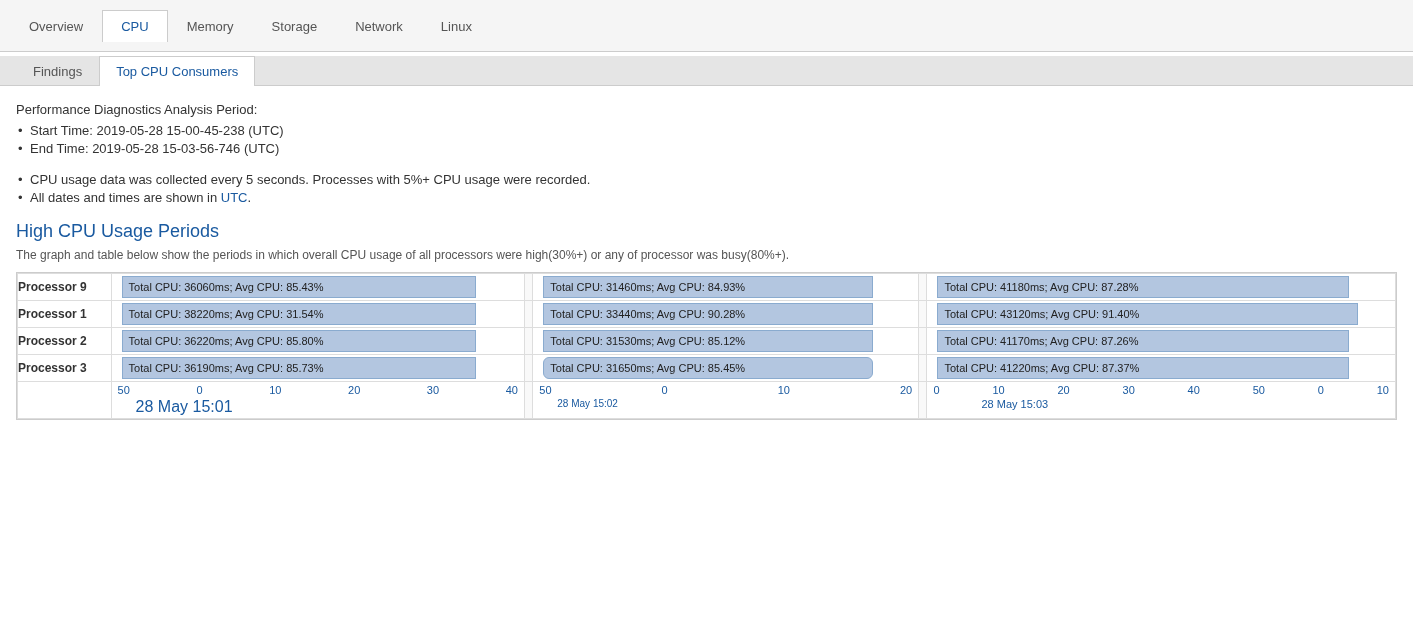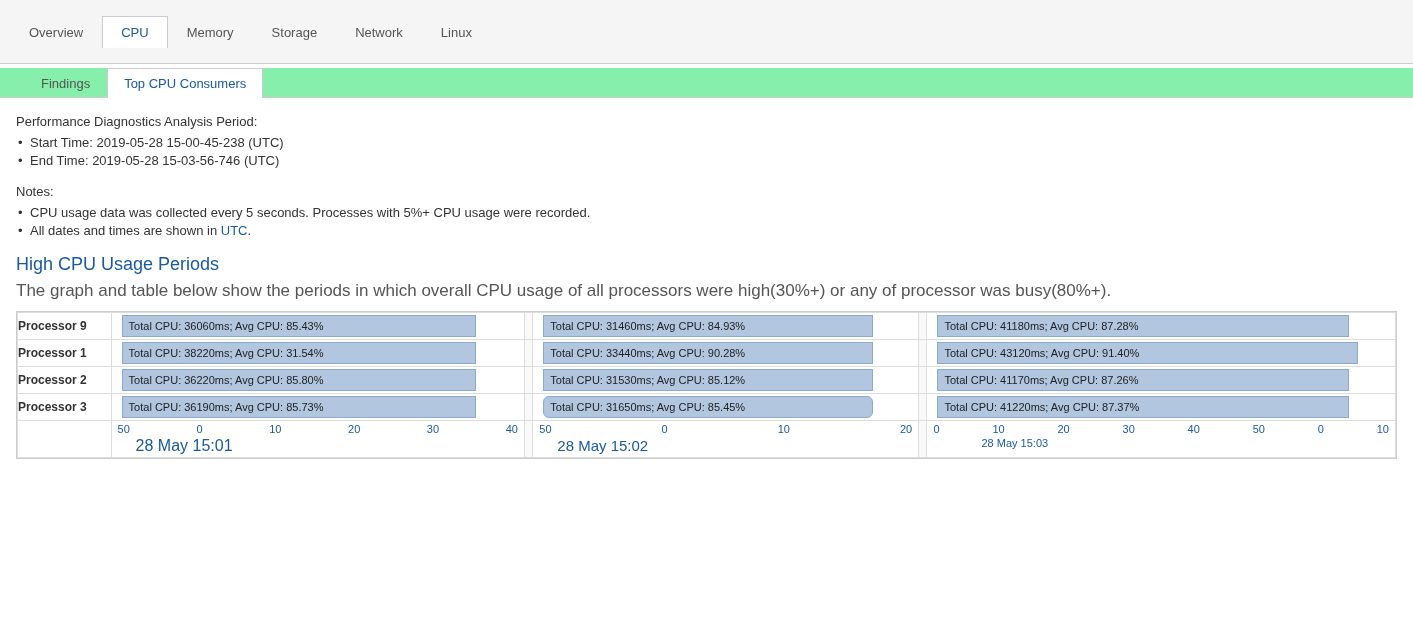--- a/index.html
+++ b/index.html
@@ -1,38 +1,38 @@
 <!DOCTYPE html>
 <html><head>
   <meta charset="utf-8">
   <style>
     * { box-sizing: border-box; margin: 0; padding: 0; }
     body { font-family: 'Segoe UI', Arial, sans-serif; font-size: 13px; color: #333; background: #fff; }
 
     
-    .top-tabs { display: flex; border-bottom: 1px solid #ccc; padding: 16px 10px; background: #f5f5f5; }
+    .top-tabs { display: flex; border-bottom: 1px solid #ccc; padding: 10px 10px; background: #f5f5f5; }
     .top-tab {
       padding: 8px 18px;
       cursor: pointer;
       color: #555;
       border: 1px solid transparent;
       border-bottom: none;
       margin-bottom: -1px;
       background: transparent;
       font-size: 13px;
     }
     .top-tab.active {
       background: #fff;
       border-color: #ccc;
       color: #1a5aa0;
       font-weight: 500;
     }
 
     
-    .sub-tabs { display: flex; border-bottom: 1px solid #ccc; padding: 0 24px; background: #86efac; margin-top: 4px; text-align: center; }
+    .sub-tabs { display: flex; border-bottom: 1px solid #ccc; padding: 0 16px; background: #e5e5e5; margin-top: 4px; text-align: center; }
     .sub-tab {
       padding: 7px 16px;
       cursor: pointer;
       color: #555;
       border: 1px solid transparent;
       border-bottom: none;
       margin-bottom: -1px;
       background: transparent;
       font-size: 13px;
     }
@@ -47,21 +47,21 @@
 
     .info-section { margin-bottom: 16px; }
     .info-section .label { font-size: 13px; color: #333; margin-bottom: 6px; }
     .info-section ul { list-style: none; padding-left: 14px; }
     .info-section ul li { font-size: 13px; color: #333; margin-bottom: 3px; position: relative; }
     .info-section ul li::before { content: '•'; position: absolute; left: -12px; }
 
     .link-blue { color: #1a5aa0; }
 
     .section-title { font-size: 18px; color: #1a5aa0; font-weight: 400; margin: 14px 0 6px 0; }
-    .section-desc { font-size: 17px; color: #555; margin-bottom: 10px; }
+    .section-desc { font-size: 12px; color: #555; margin-bottom: 10px; }
 
     
     .cpu-chart-wrapper { border: 1px solid #ccc; overflow: hidden; }
     .cpu-grid-table { width: 100%; border-collapse: collapse; }
     .cpu-grid-table td { border: 1px solid #ddd; padding: 0; vertical-align: middle; }
     .proc-label-cell { width: 90px; padding: 4px 8px; font-size: 12px; font-weight: 600; color: #333; white-space: nowrap; border-right: 1px solid #ccc; background: #fff; }
     .chart-cell { padding: 4px 2px; background: #fff; position: relative; }
 
     .bar-container { position: relative; height: 26px; margin-left: 10px; }
     .cpu-bar {
@@ -106,21 +106,20 @@
 
   <div class="info-section">
     <div class="label">Performance Diagnostics Analysis Period:</div>
     <ul>
       <li>Start Time: 2019-05-28 15-00-45-238 (UTC)</li>
       <li>End Time: 2019-05-28 15-03-56-746 (UTC)</li>
     </ul>
   </div>
 
   <div class="info-section">
-    <div class="label">Notes:</div>
     <ul>
       <li>CPU usage data was collected every 5 seconds. Processes with 5%+ CPU usage were recorded.</li>
       <li>All dates and times are shown in <span class="link-blue">UTC</span>.</li>
     </ul>
   </div>
 
   <div class="section-title">High CPU Usage Periods</div>
   <div class="section-desc">The graph and table below show the periods in which overall CPU usage of all processors were high(30%+) or any of processor was busy(80%+).</div>
 
   <div class="cpu-chart-wrapper">
@@ -233,21 +232,21 @@
           <div class="x-date-label" style="color:#1a5aa0; font-size:16px; padding-left:20px;">28 May 15:01</div>
         </td>
         <td style="border:1px solid #ddd; background:#f9f9f9;"></td>
         <td style="padding: 2px 4px; vertical-align:top; border:1px solid #ddd;">
           <div style="display:flex; justify-content:space-between; padding: 0 2px;">
             <span class="x-tick">50</span>
             <span class="x-tick">0</span>
             <span class="x-tick">10</span>
             <span class="x-tick">20</span>
           </div>
-          <div class="x-date-label" style="color:#1a5aa0; font-size:15px; padding-left:20px;">28 May 15:02</div>
+          <div class="x-date-label" style="color:#1a5aa0; font-size:10px; padding-left:20px;">28 May 15:02</div>
         </td>
         <td style="border:1px solid #ddd; background:#f9f9f9;"></td>
         <td style="padding: 2px 4px; vertical-align:top; border:1px solid #ddd;">
           <div style="display:flex; justify-content:space-between; padding: 0 2px;">
             <span class="x-tick">0</span>
             <span class="x-tick">10</span>
             <span class="x-tick">20</span>
             <span class="x-tick">30</span>
             <span class="x-tick">40</span>
             <span class="x-tick">50</span>

